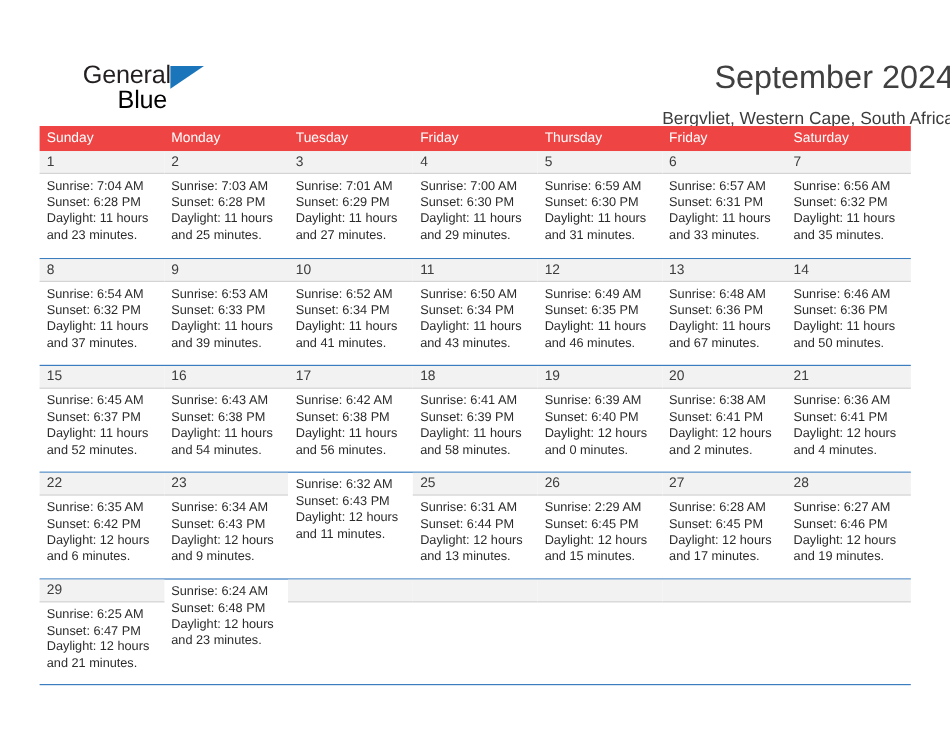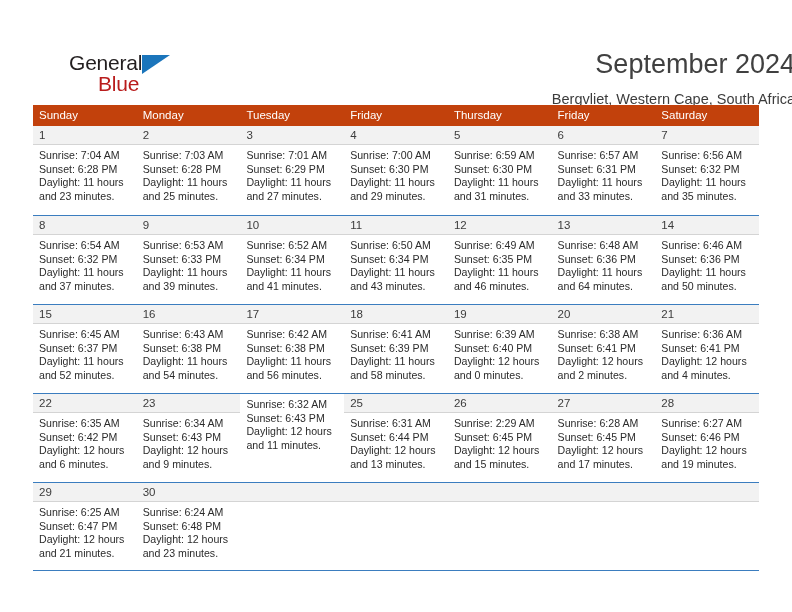--- a/index.html
+++ b/index.html
@@ -56,21 +56,21 @@
     border-left: 28px solid #1b75bb;
     border-bottom: 19px solid transparent;
   }
   .logo-blue {
     position: absolute;
     left: 29px;
     top: 21px;
     font-size: 21px;
     line-height: 22px;
     letter-spacing: -0.2px;
-    color: #b91c1c;
+    color: #000000;
   }
 
   .title {
     position: absolute;
     right: 33px;
     top: 32px;
     font-size: 27px;
     line-height: 32px;
     color: #404040;
     text-align: right;
@@ -89,21 +89,21 @@
 
   
   .calendar {
     position: absolute;
     left: 33px;
     top: 105px;
     width: 726px;
   }
   .weekday-row {
     display: flex;
-    background: #c2410c;
+    background: #ef4444;
     height: 21px;
   }
   .weekday {
     flex: 1 1 0;
     min-width: 0;
     color: #ffffff;
     font-size: 11.5px;
     line-height: 21px;
     padding-left: 6px;
     box-sizing: border-box;
@@ -324,21 +324,21 @@
         </div>
       </div>
       <div class="day-cell">
         <div class="day-num-band">
           <span class="day-num">13</span>
         </div>
         <div class="day-info">
           <div class="info-line">Sunrise: 6:48 AM</div>
           <div class="info-line">Sunset: 6:36 PM</div>
           <div class="info-line">Daylight: 11 hours</div>
-          <div class="info-line">and 64 minutes.</div>
+          <div class="info-line">and 67 minutes.</div>
         </div>
       </div>
       <div class="day-cell">
         <div class="day-num-band">
           <span class="day-num">14</span>
         </div>
         <div class="day-info">
           <div class="info-line">Sunrise: 6:46 AM</div>
           <div class="info-line">Sunset: 6:36 PM</div>
           <div class="info-line">Daylight: 11 hours</div>
@@ -510,23 +510,20 @@
           <span class="day-num">29</span>
         </div>
         <div class="day-info">
           <div class="info-line">Sunrise: 6:25 AM</div>
           <div class="info-line">Sunset: 6:47 PM</div>
           <div class="info-line">Daylight: 12 hours</div>
           <div class="info-line">and 21 minutes.</div>
         </div>
       </div>
       <div class="day-cell">
-        <div class="day-num-band">
-          <span class="day-num">30</span>
-        </div>
         <div class="day-info">
           <div class="info-line">Sunrise: 6:24 AM</div>
           <div class="info-line">Sunset: 6:48 PM</div>
           <div class="info-line">Daylight: 12 hours</div>
           <div class="info-line">and 23 minutes.</div>
         </div>
       </div>
       <div class="day-cell empty">
         <div class="day-num-band">
           <span class="day-num"></span>

